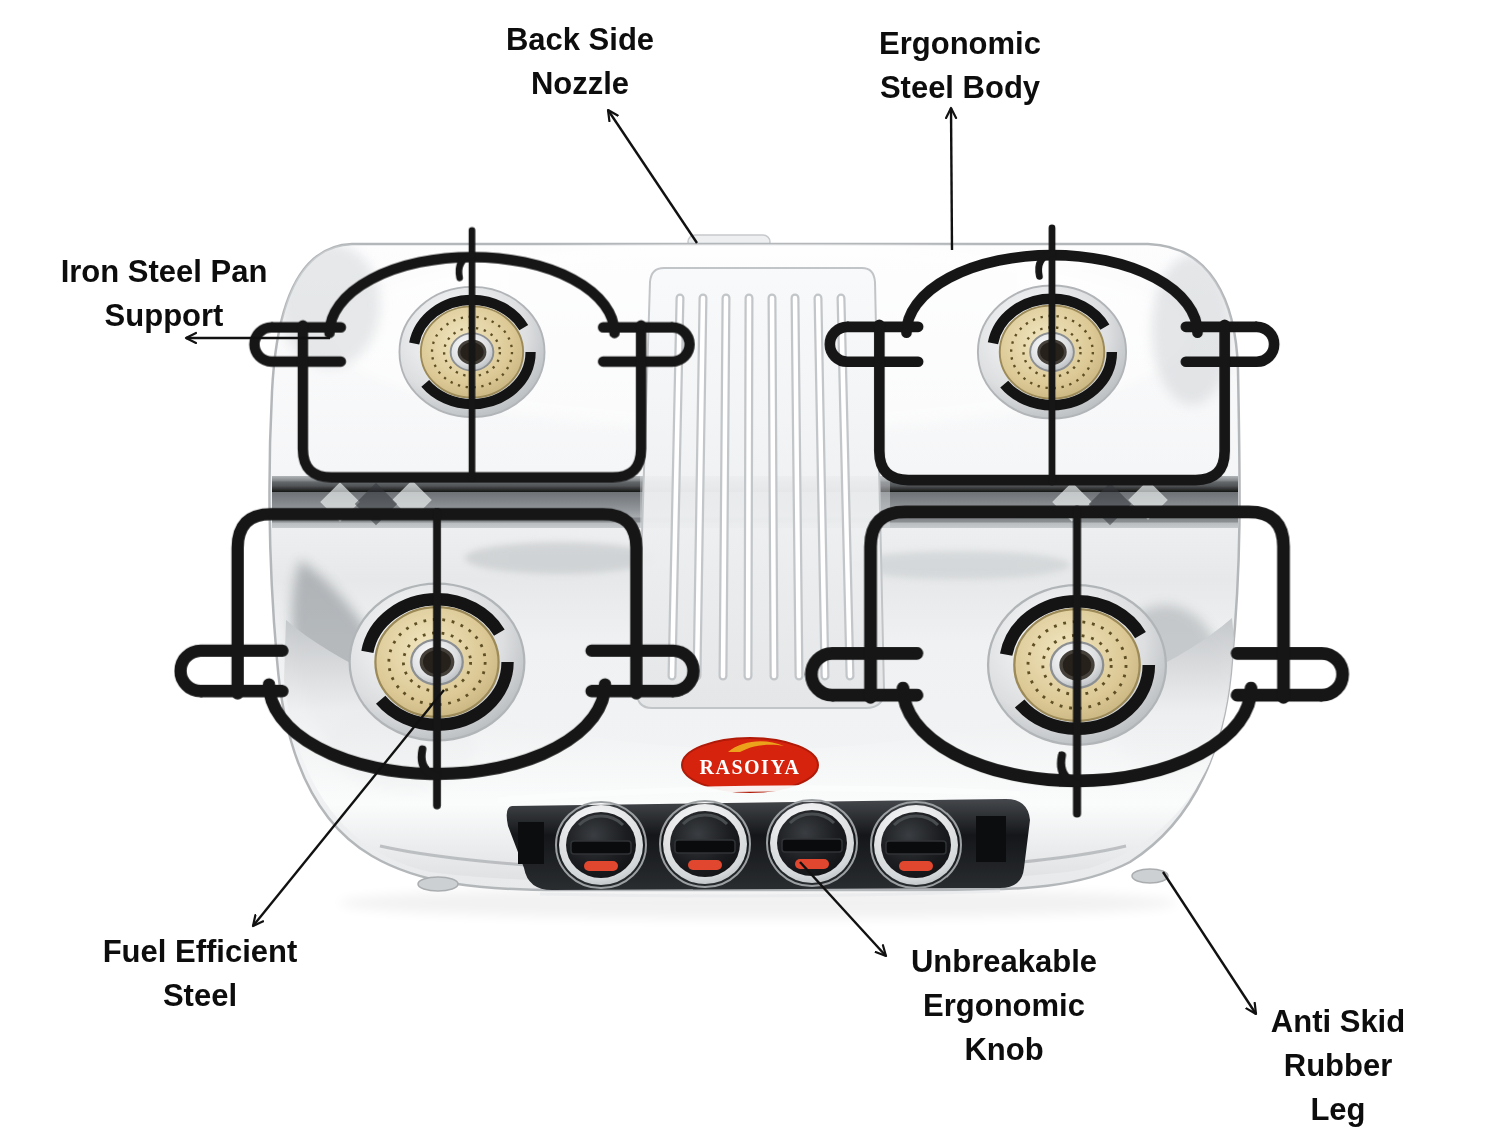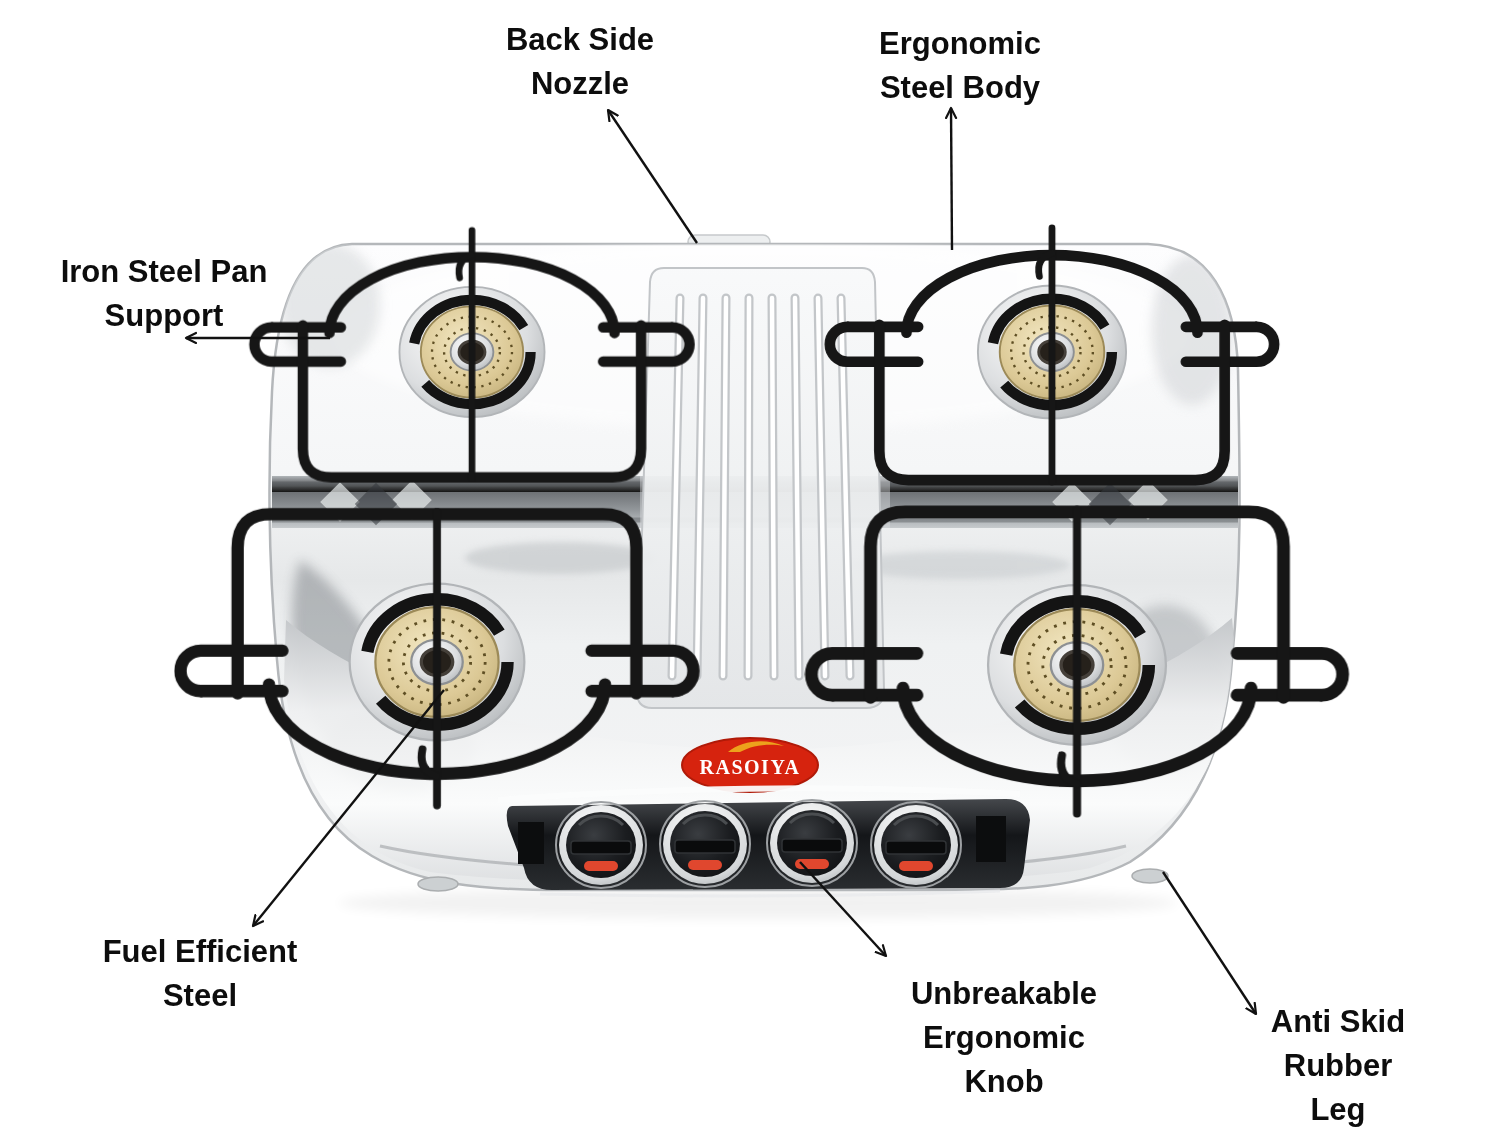--- a/index.html
+++ b/index.html
@@ -253,19 +253,19 @@
   </svg>
 
   <div class="label" style="left:580px;top:18px">Back Side
 Nozzle</div>
   <div class="label" style="left:960px;top:22px">Ergonomic
 Steel Body</div>
   <div class="label" style="left:164px;top:250px">Iron Steel Pan
 Support</div>
   <div class="label" style="left:200px;top:930px">Fuel Efficient
 Steel</div>
-  <div class="label" style="left:1004px;top:972px">Unbreakable
+  <div class="label" style="left:1004px;top:940px">Unbreakable
 Ergonomic
 Knob</div>
   <div class="label" style="left:1338px;top:1000px">Anti Skid
 Rubber Leg</div>
 
 </div>
 
 </body></html>

